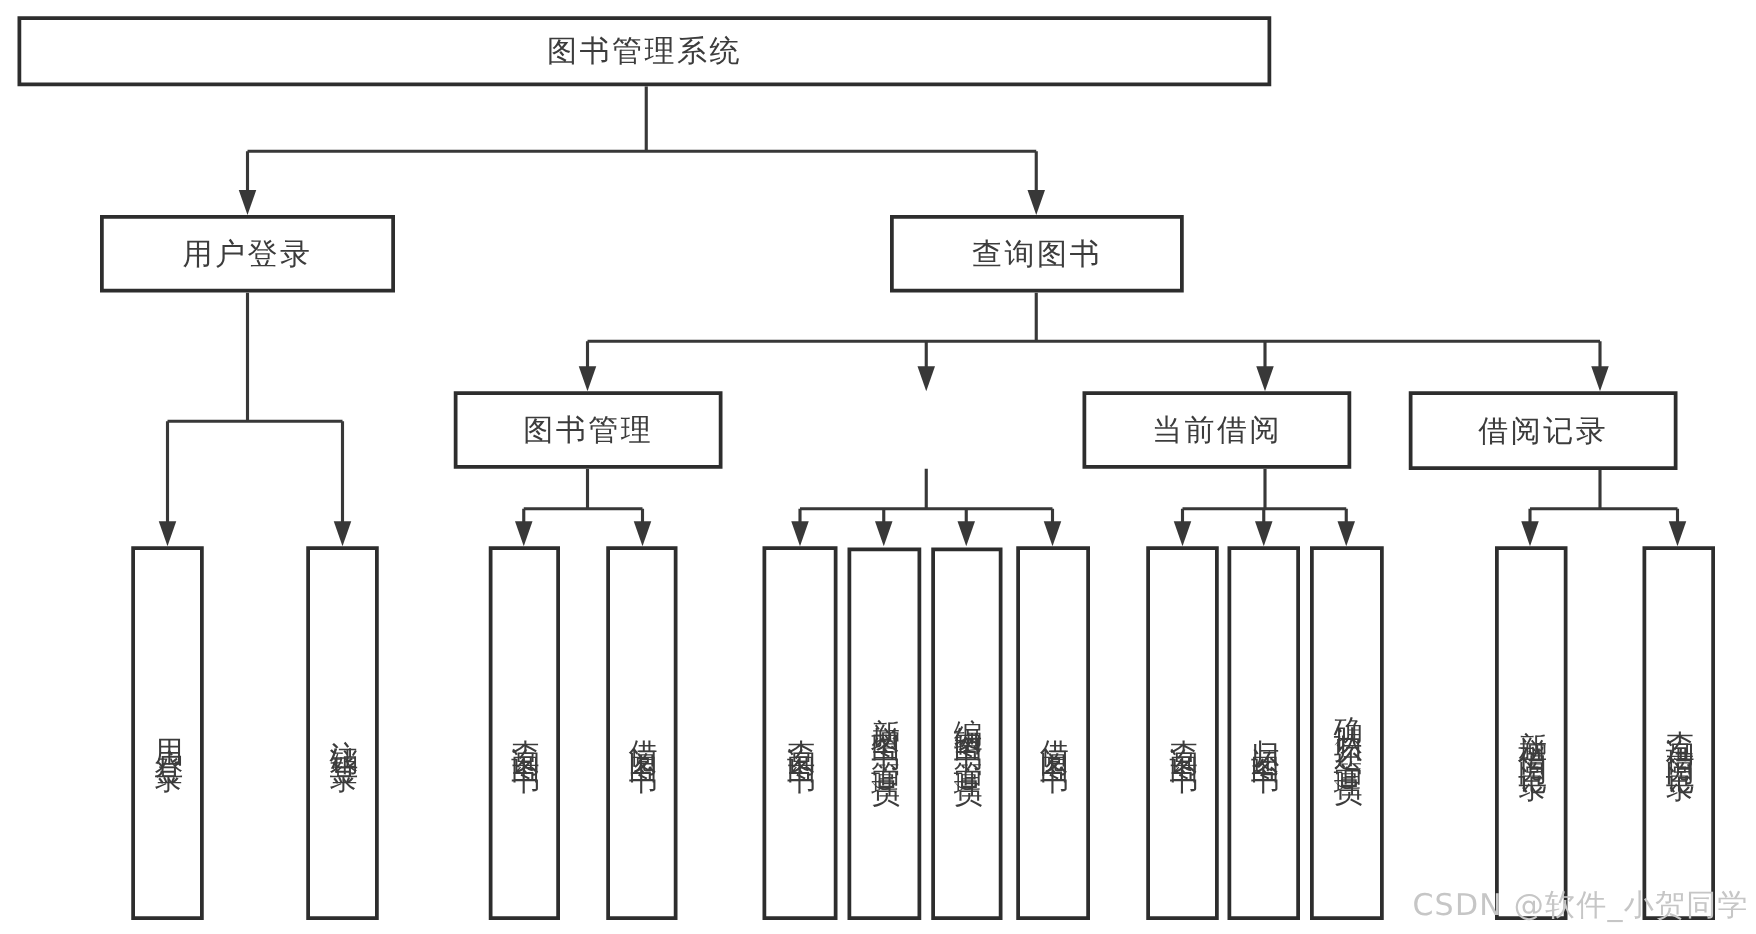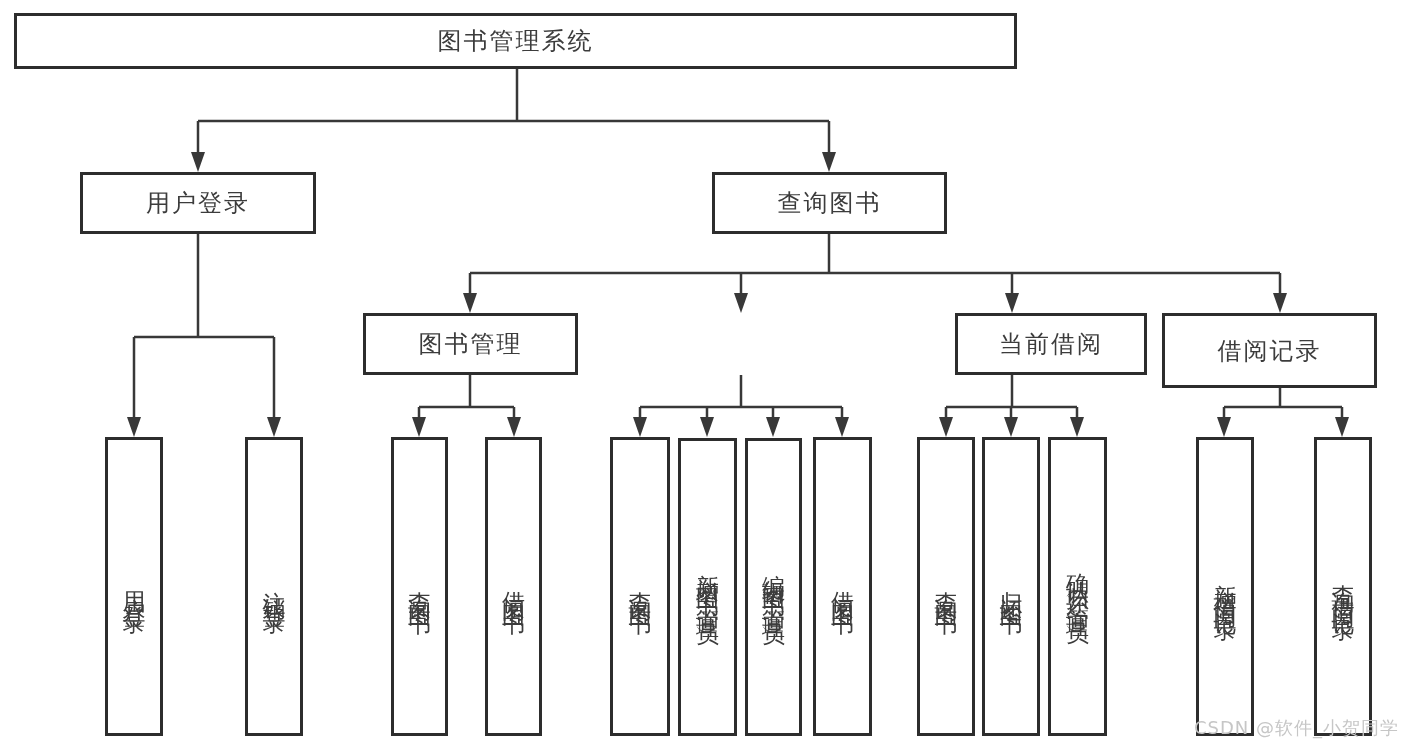--- a/index.html
+++ b/index.html
@@ -60,21 +60,21 @@
     font-size:23px;
     letter-spacing:7px;
     color:var(--text);
     line-height:1;
   }
   .watermark{
     position:absolute;
     right:6px;
     bottom:7px;
     z-index:5;
-    font-size:18px;
+    font-size:24px;
     letter-spacing:1px;
     color:var(--watermark);
     white-space:nowrap;
   }
 </style>
 </head>
 <body>
 
 <div class="stage">
 
@@ -113,22 +113,22 @@
     <polygon points="1217,417 1231,417 1224,437"></polygon>
     <polygon points="1335,417 1349,417 1342,437"></polygon>
   </svg>
 
   <div class="hnode" style="left:14px;top:13px;width:1003px;height:56px">图书管理系统</div>
 
   <div class="hnode" style="left:80px;top:172px;width:236px;height:62px">用户登录</div>
   <div class="hnode" style="left:712px;top:172px;width:235px;height:62px">查询图书</div>
 
   <div class="hnode" style="left:363px;top:313px;width:215px;height:62px">图书管理</div>
-  <div class="hnode" style="left:955px;top:313px;width:192px;height:62px">当前借阅</div>
-  <div class="hnode" style="left:1162px;top:313px;width:215px;height:75px">借阅记录</div>
+  <div class="hnode" style="left:866px;top:313px;width:215px;height:62px">当前借阅</div>
+  <div class="hnode" style="left:1127px;top:313px;width:215px;height:63px">借阅记录</div>
 
   <div class="vnode" style="left:105px;top:437px;width:58px;height:299px">用户登录</div>
   <div class="vnode" style="left:245px;top:437px;width:58px;height:299px">注销登录</div>
 
   <div class="vnode" style="left:391px;top:437px;width:57px;height:299px">查询图书</div>
   <div class="vnode" style="left:485px;top:437px;width:57px;height:299px">借阅图书</div>
 
   <div class="vnode" style="left:610px;top:437px;width:60px;height:299px">查询图书</div>
   <div class="vnode" style="left:678px;top:438px;width:59px;height:298px">新增图书（管理员）</div>
   <div class="vnode" style="left:745px;top:438px;width:57px;height:298px">编辑图书（管理员）</div>

